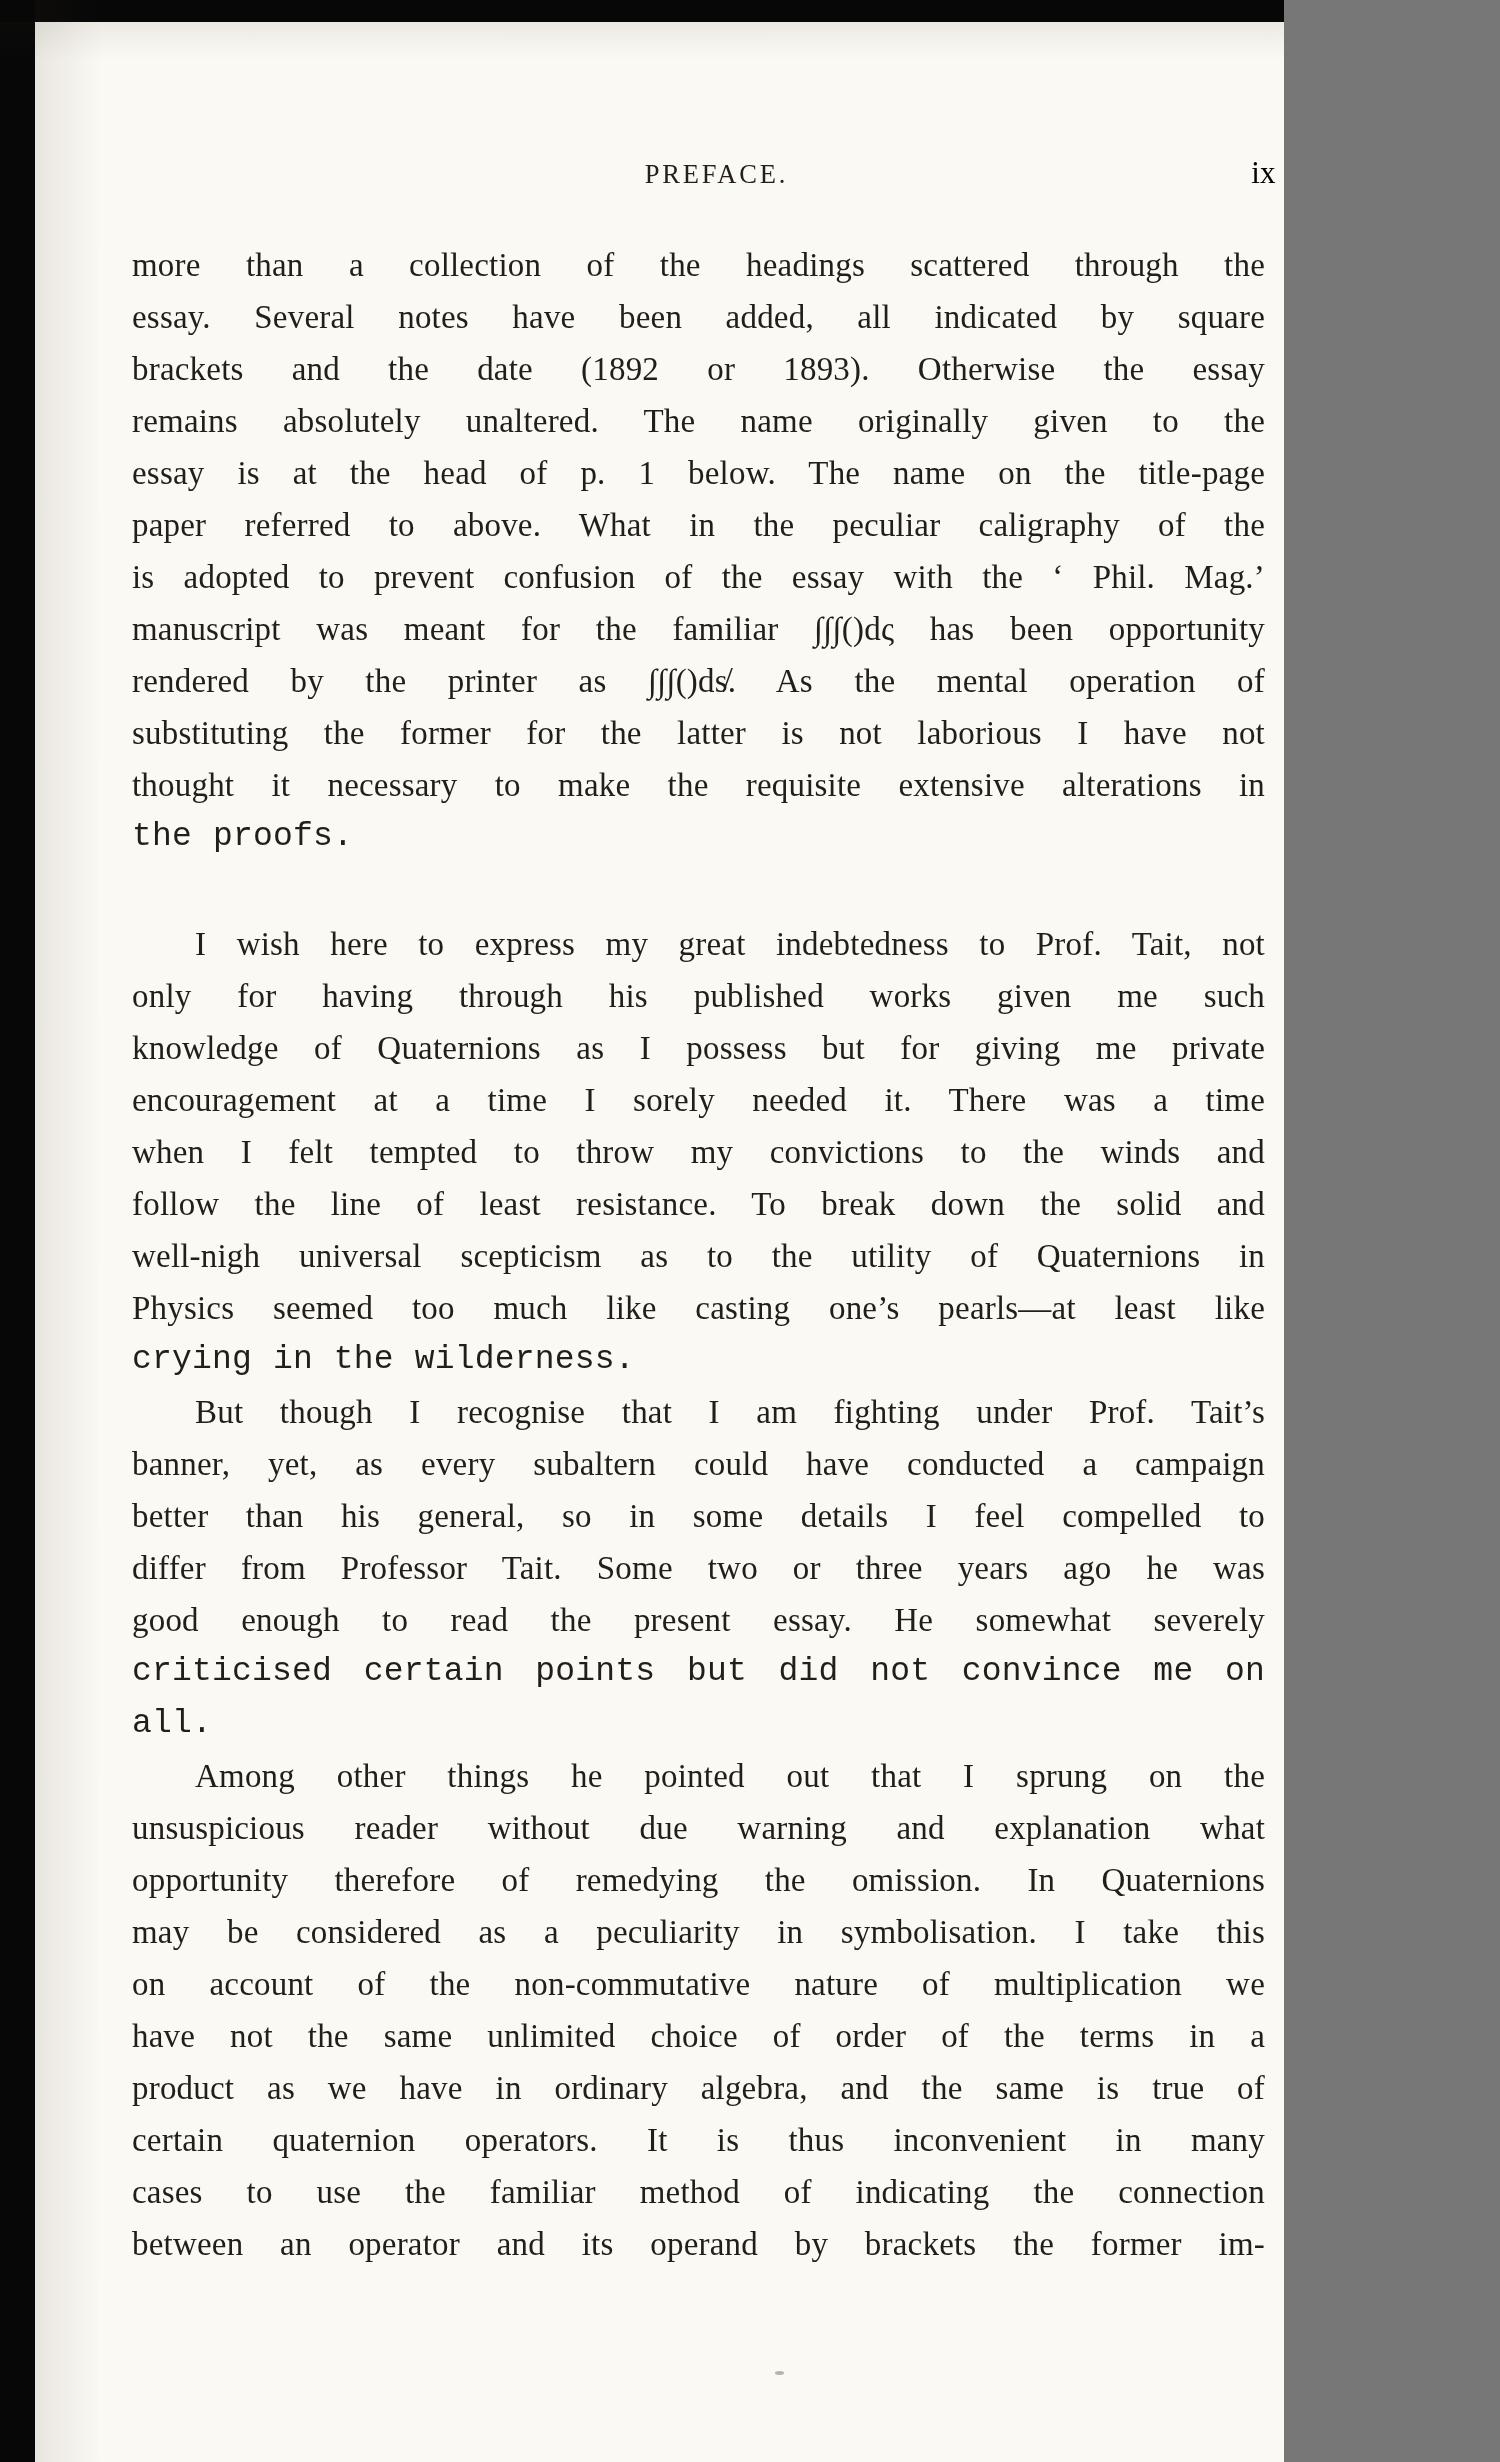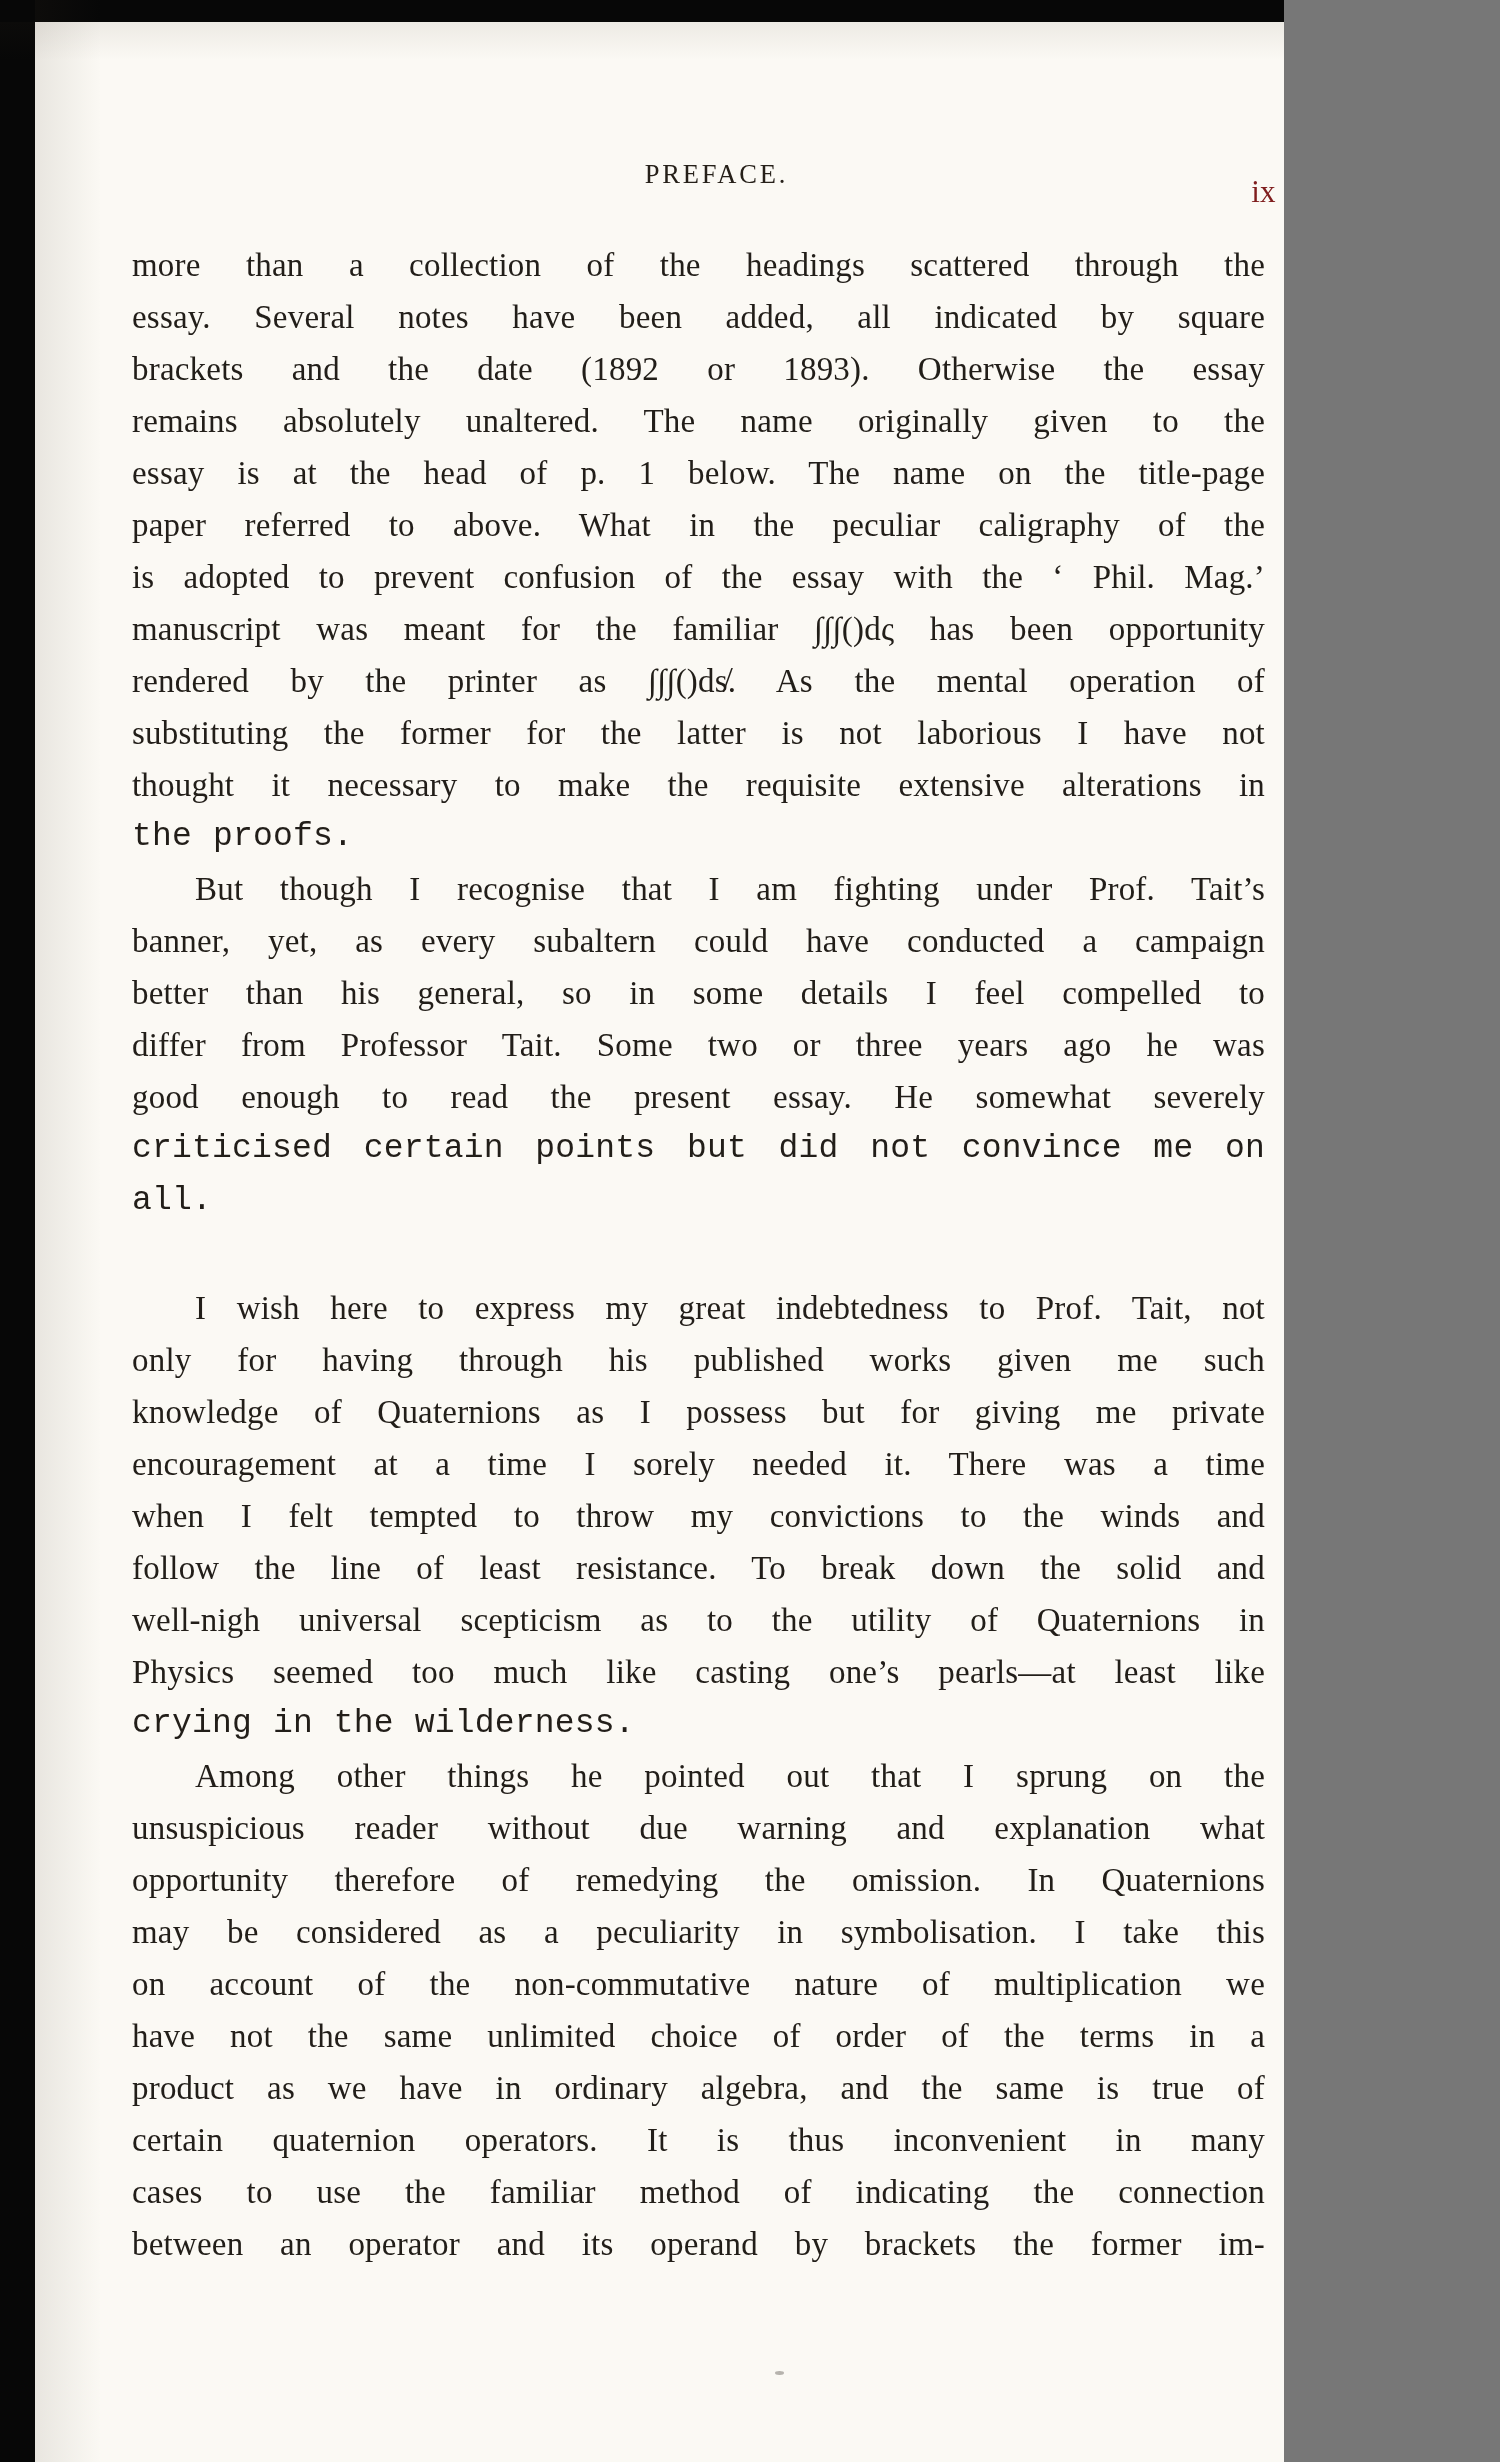--- a/index.html
+++ b/index.html
@@ -42,22 +42,21 @@
   }
   .running-title {
     position: absolute; left: 0; right: 0;
     text-align: center;
     font-size: 26.5px; letter-spacing: 2.8px;
     color: #262019;
   }
   .page-number {
     position: absolute; right: 7.6px; top: -3.8px;
     font-size: 31px;
-    color: #7f1d1d;
-    margin-top: 19px;
+    color: #000000;
   }
   .body-text {
     position: absolute; top: 239px; left: 132px;
     width: 1133px;
     font-size: 33px;
     line-height: 52px;
     letter-spacing: 0.2px;
     word-spacing: 0.9px;
   }
   .paragraph { margin: 0; }
@@ -102,38 +101,38 @@
         <div class="line">remains absolutely unaltered.  The name originally given to the</div>
         <div class="line">essay is at the head of p. 1 below.  The name on the title-page</div>
         <div class="line">paper referred to above.  What in the peculiar caligraphy of the</div>
         <div class="line">is adopted to prevent confusion of the essay with the ‘ Phil. Mag.’</div>
         <div class="line">manuscript was meant for the familiar ∫∫∫()dς has been opportunity</div>
         <div class="line">rendered by the printer as ∫∫∫()ds̸.  As the mental operation of</div>
         <div class="line">substituting the former for the latter is not laborious I have not</div>
         <div class="line">thought it necessary to make the requisite extensive alterations in</div>
         <div class="line final">the proofs.</div>
       </div>
-      <div class="paragraph indent">
-        <div class="line">But though I recognise that I am fighting under Prof. Tait’s</div>
-        <div class="line">banner, yet, as every subaltern could have conducted a campaign</div>
-        <div class="line">better than his general, so in some details I feel compelled to</div>
-        <div class="line">differ from Professor Tait.  Some two or three years ago he was</div>
-        <div class="line">good enough to read the present essay.  He somewhat severely</div>
-        <div class="line final">criticised certain points but did not convince me on all.</div>
-      </div>
       <div class="paragraph indent spaced">
         <div class="line">I wish here to express my great indebtedness to Prof. Tait, not</div>
         <div class="line">only for having through his published works given me such</div>
         <div class="line">knowledge of Quaternions as I possess but for giving me private</div>
         <div class="line">encouragement at a time I sorely needed it.  There was a time</div>
         <div class="line">when I felt tempted to throw my convictions to the winds and</div>
         <div class="line">follow the line of least resistance.  To break down the solid and</div>
         <div class="line">well-nigh universal scepticism as to the utility of Quaternions in</div>
         <div class="line">Physics seemed too much like casting one’s pearls—at least like</div>
         <div class="line final">crying in the wilderness.</div>
+      </div>
+      <div class="paragraph indent">
+        <div class="line">But though I recognise that I am fighting under Prof. Tait’s</div>
+        <div class="line">banner, yet, as every subaltern could have conducted a campaign</div>
+        <div class="line">better than his general, so in some details I feel compelled to</div>
+        <div class="line">differ from Professor Tait.  Some two or three years ago he was</div>
+        <div class="line">good enough to read the present essay.  He somewhat severely</div>
+        <div class="line final">criticised certain points but did not convince me on all.</div>
       </div>
       <div class="paragraph indent">
         <div class="line">Among other things he pointed out that I sprung on the</div>
         <div class="line">unsuspicious reader without due warning and explanation what</div>
         <div class="line">opportunity therefore of remedying the omission.  In Quaternions</div>
         <div class="line">may be considered as a peculiarity in symbolisation.  I take this</div>
         <div class="line">on account of the non-commutative nature of multiplication we</div>
         <div class="line">have not the same unlimited choice of order of the terms in a</div>
         <div class="line">product as we have in ordinary algebra, and the same is true of</div>
         <div class="line">certain quaternion operators.  It is thus inconvenient in many</div>

